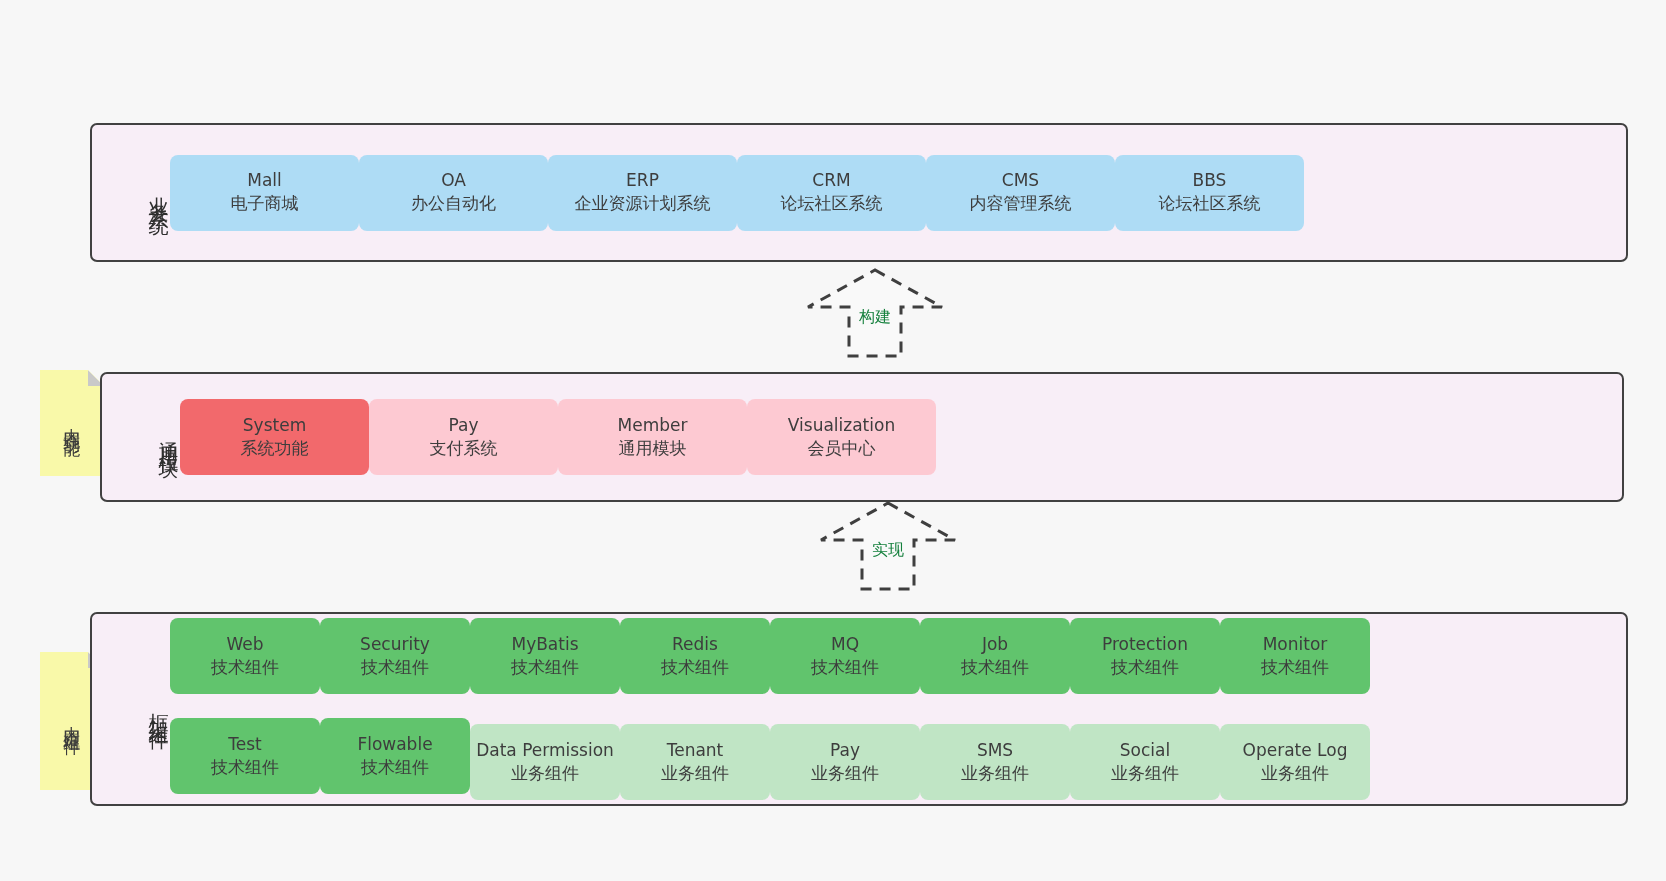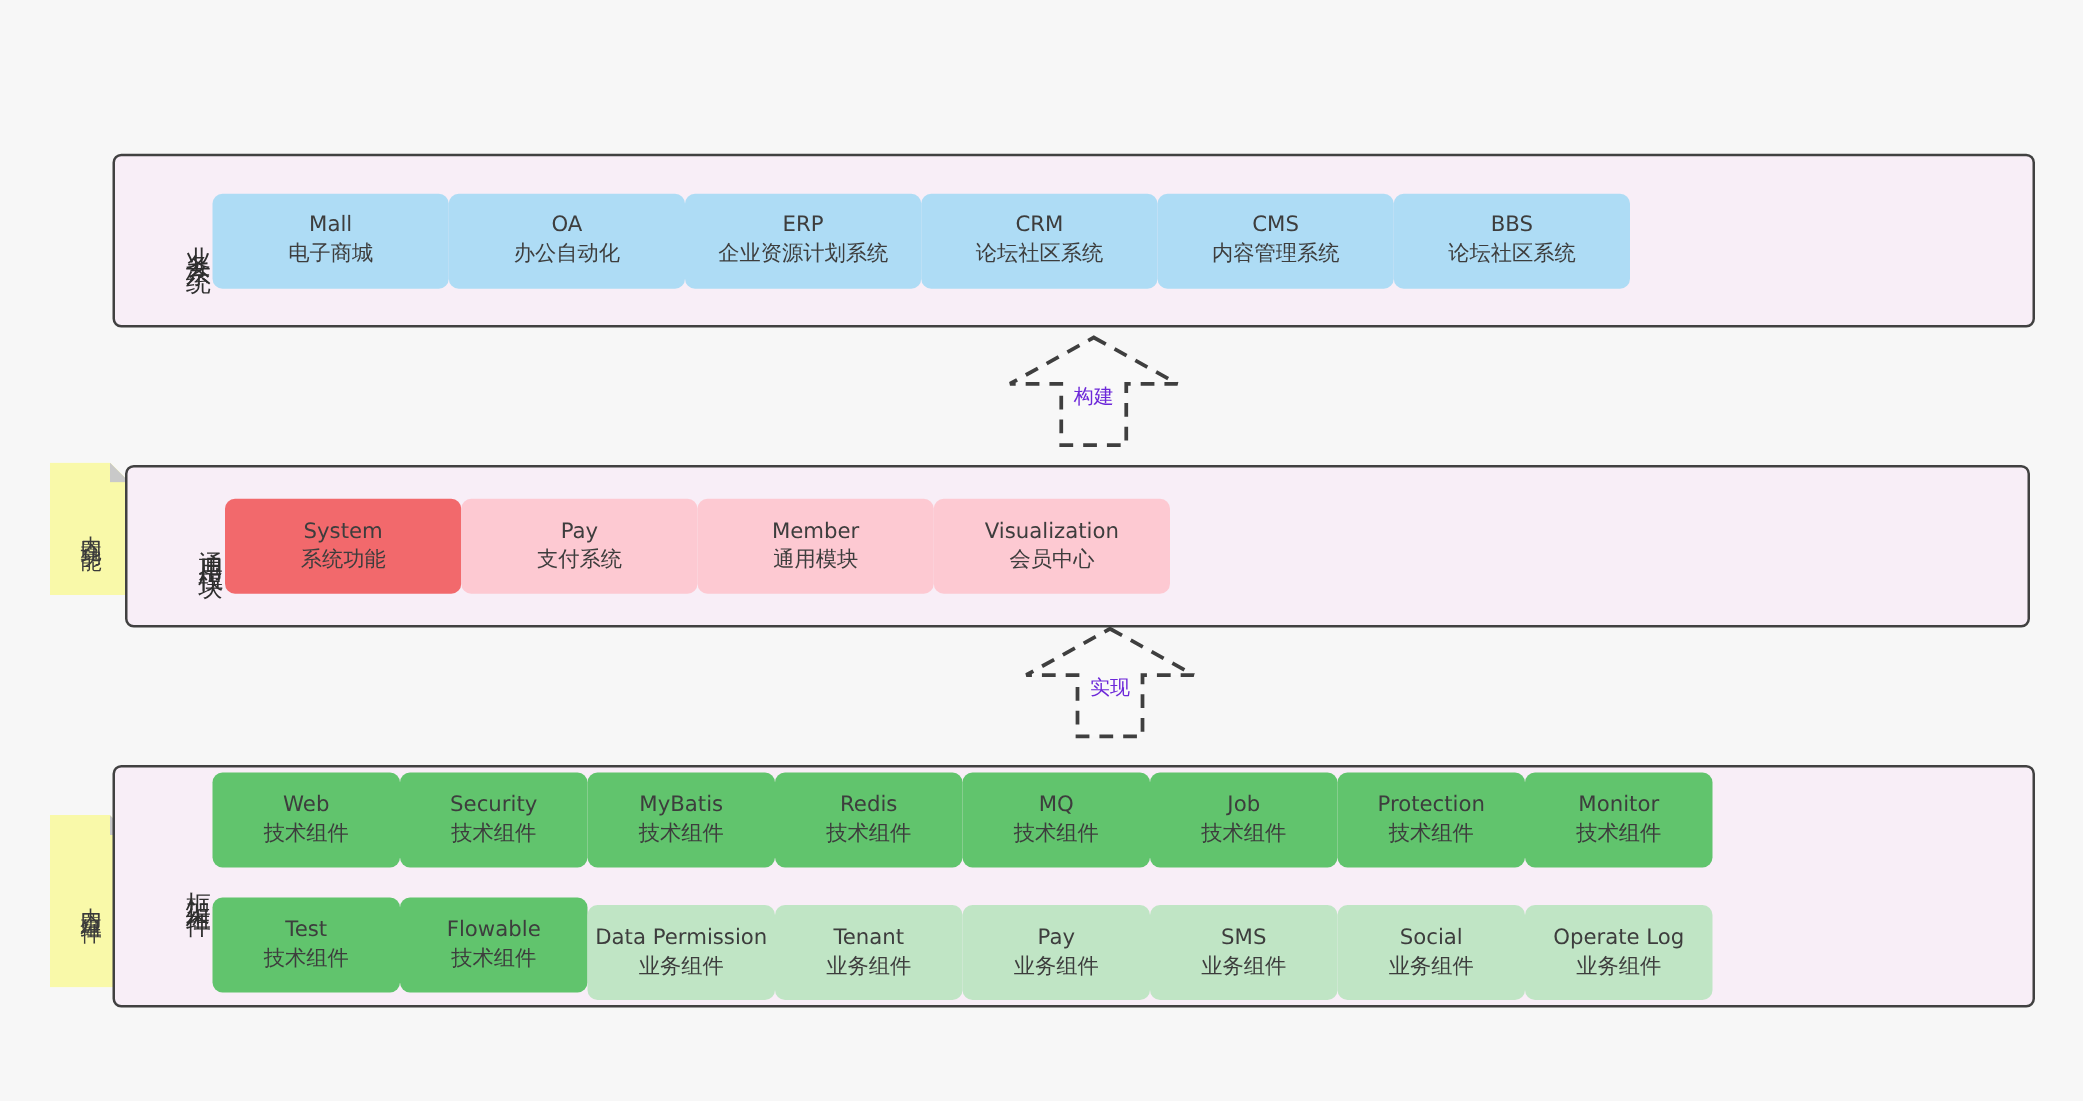--- a/index.html
+++ b/index.html
@@ -43,21 +43,21 @@
     clip-path:polygon(0 0,100% 100%,0 100%);
   }
   .tab-text{
     writing-mode:vertical-rl;text-orientation:upright;font-size:17px;letter-spacing:4px;
     color:#3a3a3a;line-height:1.1;
   }
   .arrow{position:absolute;z-index:3;width:140px;height:92px;}
   .arrow svg{display:block;}
   .arrow-label{
     position:absolute;left:50%;top:40px;transform:translateX(-50%);
-    font-size:16px;color:#6d28d9;background:#f9f9f9;padding:0 3px;white-space:nowrap;
+    font-size:16px;color:#15803d;background:#f9f9f9;padding:0 3px;white-space:nowrap;
   }
 </style>
 </head>
 <body>
 
 <div class="page">
 
   <div class="container pad-top" style="left:90px;top:123px;width:1538px;height:139px;">
     <div class="vlabel">业务系统</div>
     <div class="boxrow">

